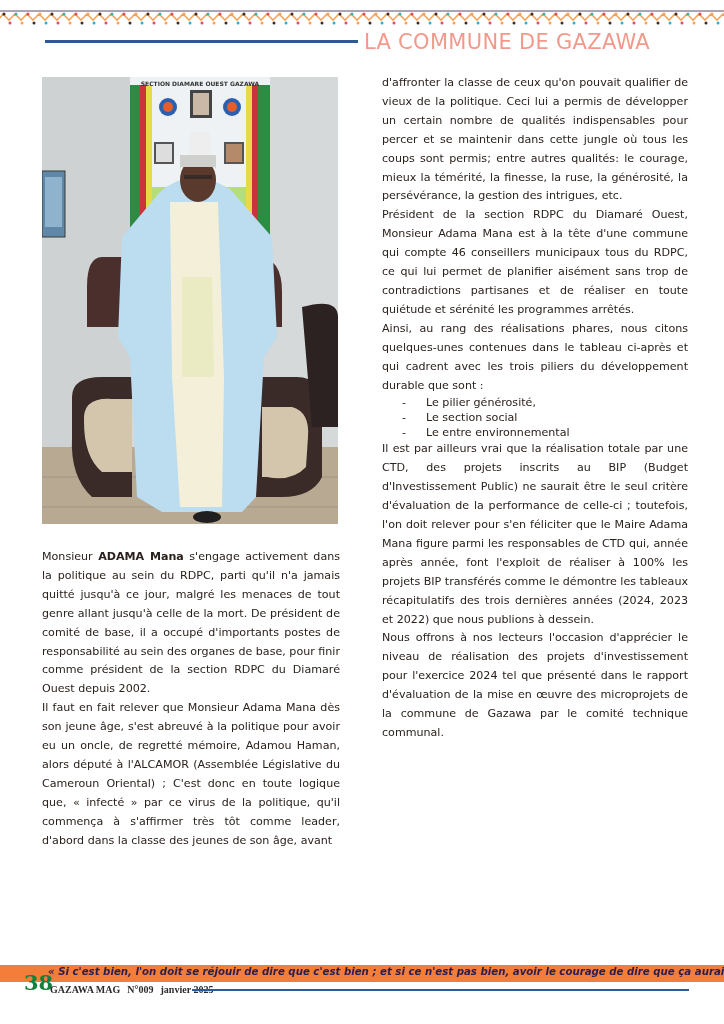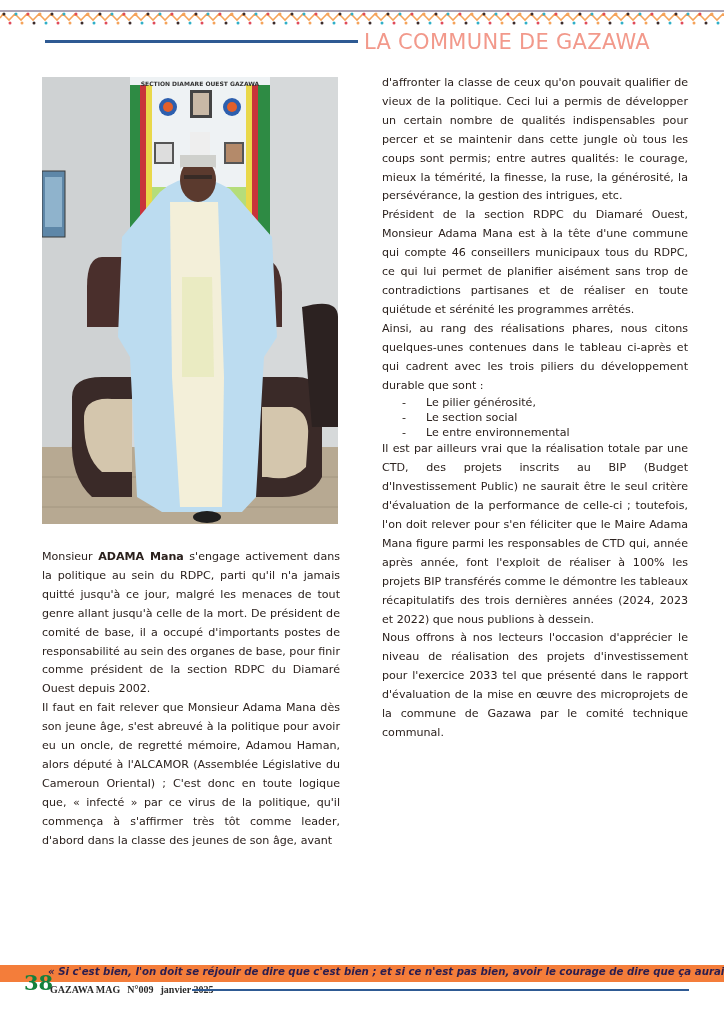--- a/index.html
+++ b/index.html
@@ -257,21 +257,21 @@
 <div class="col col-right">
   <p>d'affronter la classe de ceux qu'on pouvait qualifier de vieux de la politique. Ceci lui a permis de développer un certain nombre de qualités indispensables pour percer et se maintenir dans cette jungle où tous les coups sont permis; entre autres qualités: le courage, mieux la témérité, la finesse, la ruse, la générosité, la persévérance, la gestion des intrigues, etc.</p>
   <p>Président de la section RDPC du Diamaré Ouest, Monsieur Adama Mana est à la tête d'une commune qui compte 46 conseillers municipaux tous du RDPC, ce qui lui permet de planifier aisément sans trop de contradictions partisanes et de réaliser en toute quiétude et sérénité les programmes arrêtés.</p>
   <p>Ainsi, au rang des réalisations phares, nous citons quelques-unes contenues dans le tableau ci-après et qui cadrent avec les trois piliers du développement durable que sont :</p>
   <ul class="bullets">
     <li><span class="dash">-</span><span>Le pilier générosité,</span></li>
     <li><span class="dash">-</span><span>Le section social</span></li>
     <li><span class="dash">-</span><span>Le entre environnemental</span></li>
   </ul>
   <p>Il est par ailleurs vrai que la réalisation totale par une CTD, des projets inscrits au BIP (Budget d'Investissement Public) ne saurait être le seul critère d'évaluation de la performance de celle-ci ; toutefois, l'on doit relever pour s'en féliciter que le Maire Adama Mana figure parmi les responsables de CTD qui, année après année, font l'exploit de réaliser à 100% les projets BIP transférés comme le démontre les tableaux récapitulatifs des trois dernières années (2024, 2023 et 2022) que nous publions à dessein.</p>
-  <p>Nous offrons à nos lecteurs l'occasion d'apprécier le niveau de réalisation des projets d'investissement pour l'exercice 2033 tel que présenté dans le rapport d'évaluation de la mise en œuvre des microprojets de la commune de Gazawa par le comité technique communal.</p>
+  <p>Nous offrons à nos lecteurs l'occasion d'apprécier le niveau de réalisation des projets d'investissement pour l'exercice 2024 tel que présenté dans le rapport d'évaluation de la mise en œuvre des microprojets de la commune de Gazawa par le comité technique communal.</p>
 </div>
 
 <div class="quote-bar"></div>
 <div class="quote-text">« Si c'est bien, l'on doit se réjouir de dire que c'est bien ; et si ce n'est pas bien, avoir le courage de dire que ça aurait pu être mieux » (A.B.Y.)</div>
 <div class="page-number">38</div>
 <div class="mag-info">
   <span>GAZAWA MAG</span><span>N°009</span><span>janvier 2025</span>
 </div>
 <div class="footer-rule"></div>
 

